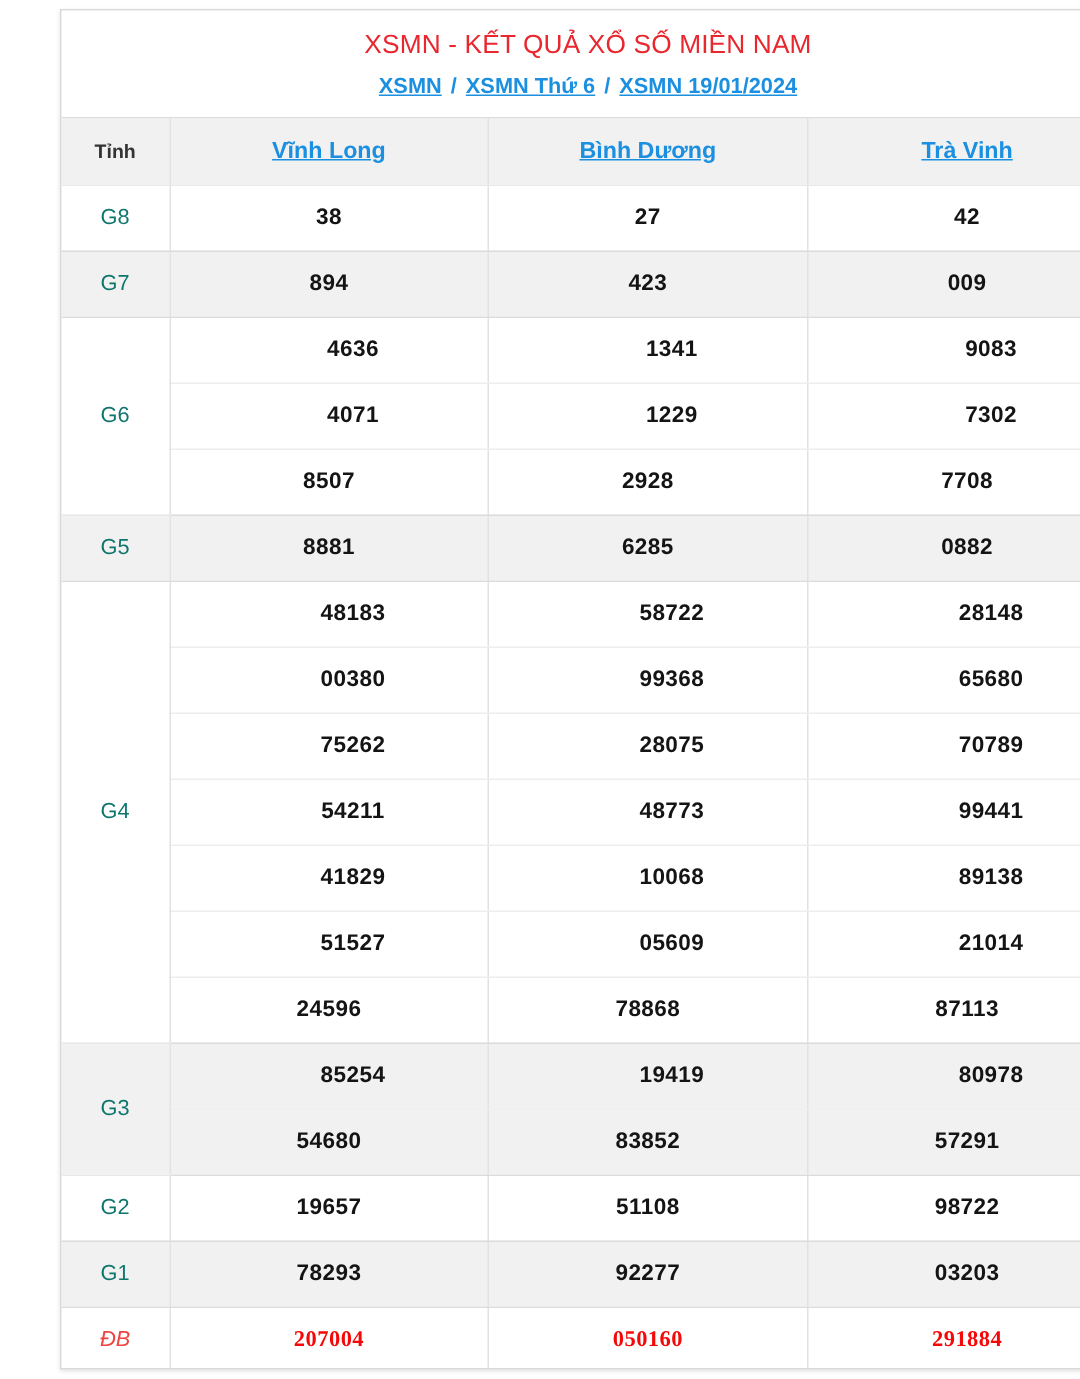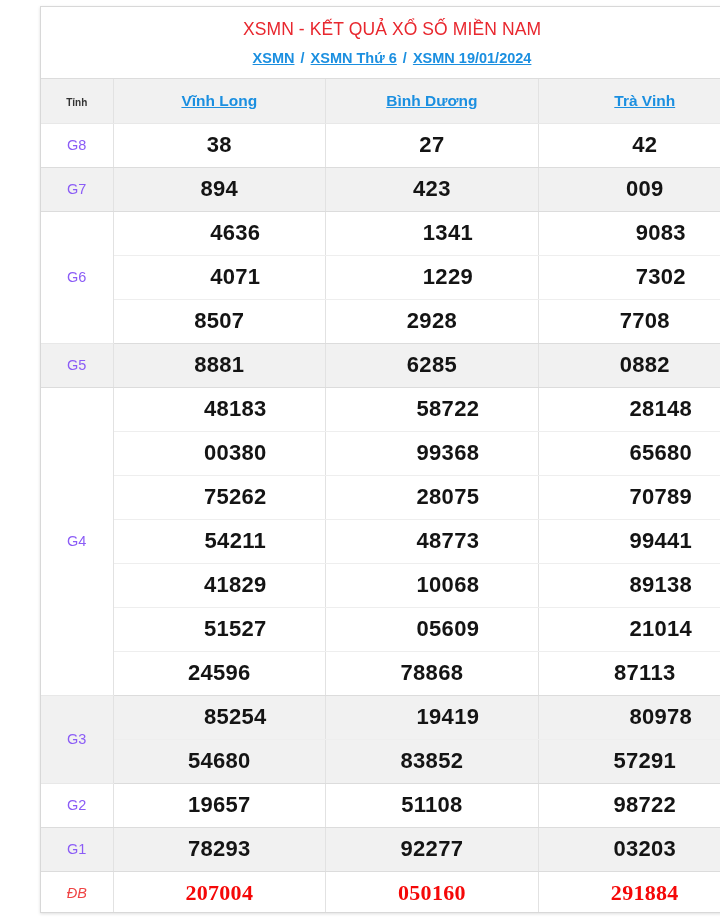--- a/index.html
+++ b/index.html
@@ -83,42 +83,42 @@
   table.results th:last-child,
   table.results td:last-child { border-right: none; }
 
   thead th {
     background: #f1f1f1;
     height: 44px;
     border-bottom: 1px solid #dcdcdc;
   }
   .th-label {
     color: #333333;
-    font-size: 10px;
+    font-size: 13px;
     font-weight: bold;
   }
   .prov-link {
     color: #1b8fe0;
     font-size: 15.5px;
     font-weight: bold;
     text-decoration: underline;
     cursor: pointer;
   }
 
   tbody tr { height: 44px; }
 
   .grp-label {
-    color: #8b5cf6;
+    color: #0f766e;
     font-size: 14.5px;
     font-weight: normal;
     background: inherit;
   }
   .num {
     color: #141414;
-    font-size: 22px;
+    font-size: 15px;
     font-weight: bold;
     letter-spacing: .3px;
   }
 
   
   tr.stripe > td { background: #f1f1f1; }
   tr.plain  > td { background: #ffffff; }
 
   td.label-cell { border-right: 1px solid #e2e2e2; }
   tr.grp-start > td { border-top: 1px solid #dcdcdc; }

